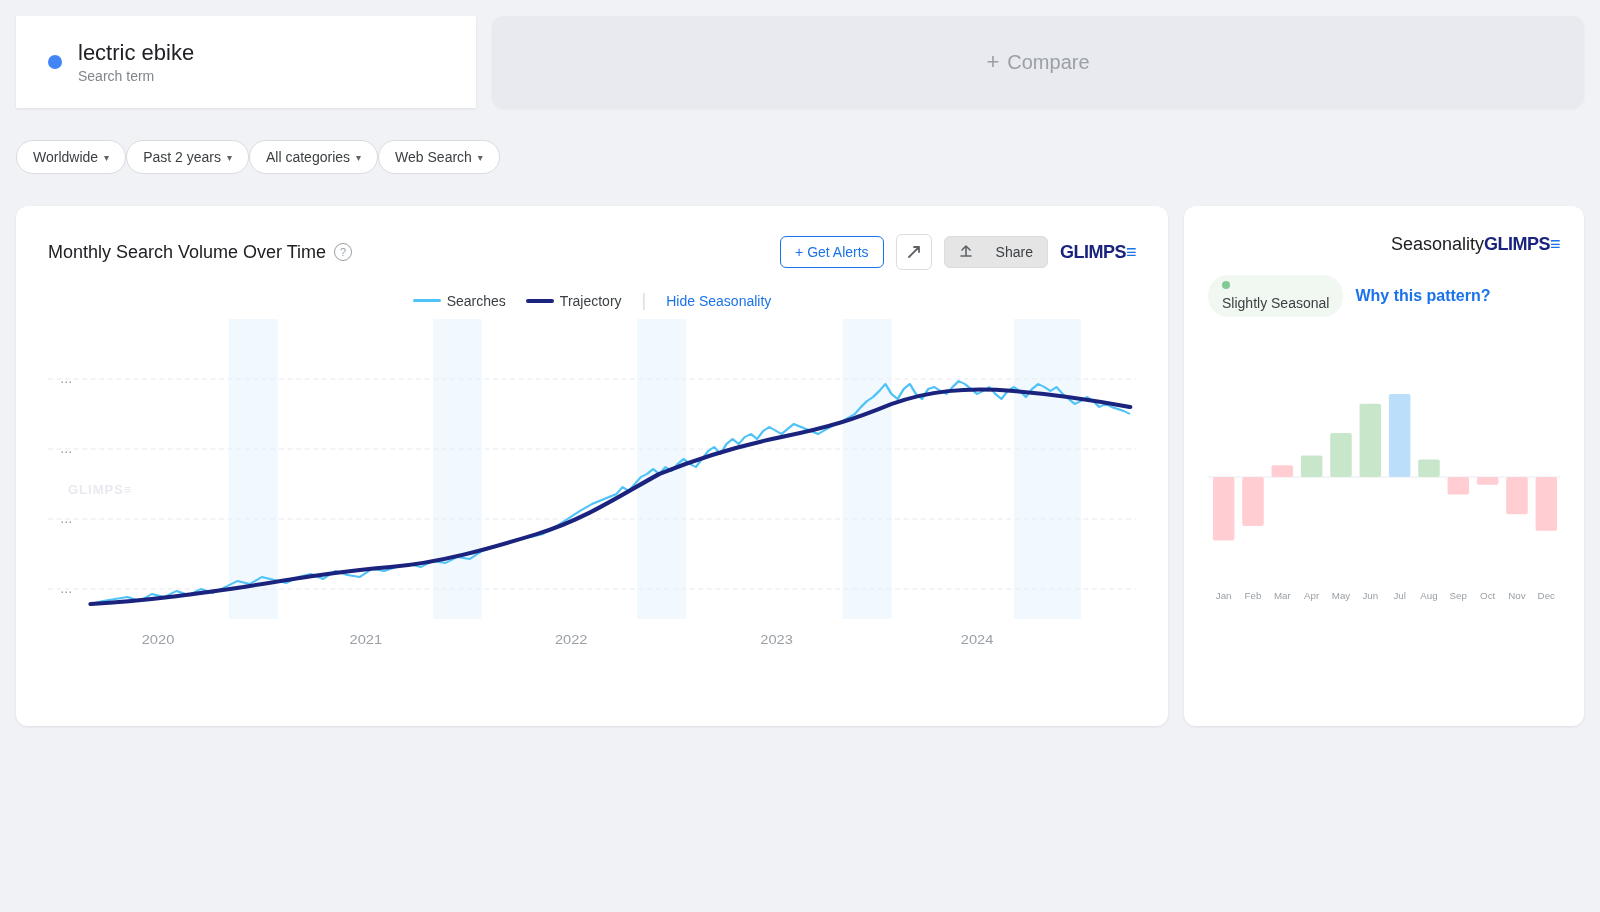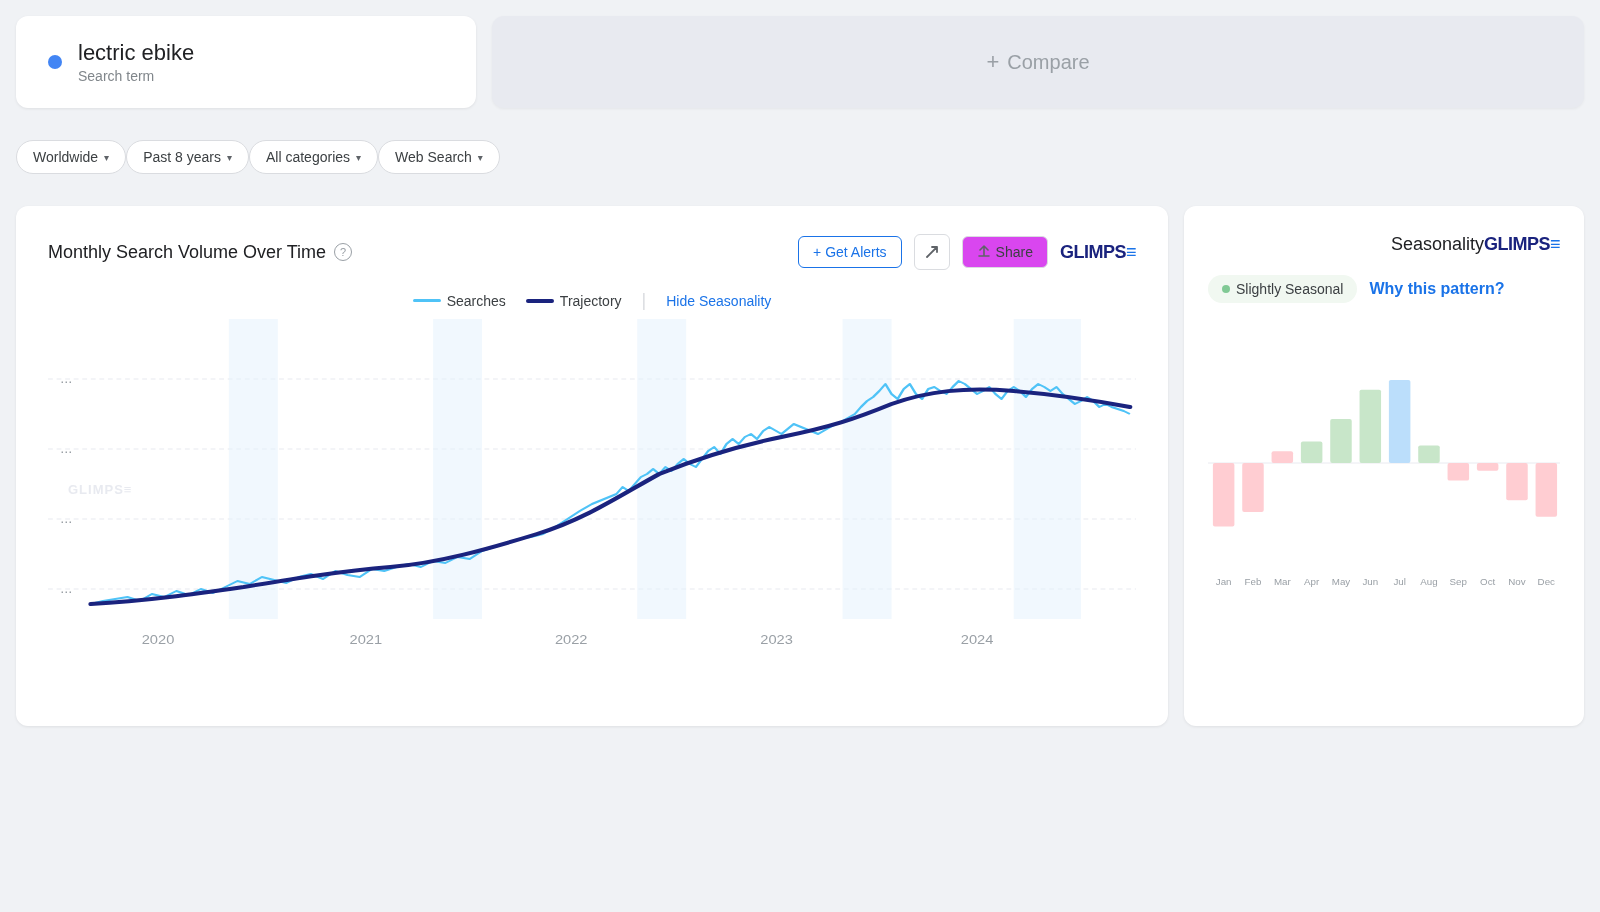--- a/index.html
+++ b/index.html
@@ -11,21 +11,21 @@
     }
 
     
     .header-row {
       display: flex;
       gap: 16px;
       margin-bottom: 16px;
     }
     .search-term-card {
       background: #fff;
-      border-radius: 12px;
+      border-radius: 1px;
       padding: 24px 32px;
       flex: 0 0 460px;
       display: flex;
       align-items: center;
       gap: 16px;
       box-shadow: 0 1px 3px rgba(0,0,0,0.08);
     }
     .term-dot {
       width: 14px;
       height: 14px;
@@ -158,29 +158,29 @@
       width: 36px;
       height: 36px;
       display: flex;
       align-items: center;
       justify-content: center;
       cursor: pointer;
       color: #5f6368;
       font-size: 15px;
     }
     .btn-share {
-      background: #d946ef;
+      background: #e5e5e5;
       border: 1.5px solid #dadce0;
       border-radius: 6px;
       padding: 7px 14px;
       font-size: 14px;
       cursor: pointer;
       display: flex;
       align-items: center;
-      gap: 5px;
+      gap: 23px;
       font-family: inherit;
       color: #3c4043;
     }
     .glimpse-logo {
       font-size: 18px;
       font-weight: 800;
       color: #1a237e;
       letter-spacing: -0.5px;
     }
     .glimpse-logo-dash {
@@ -246,28 +246,28 @@
       justify-content: flex-end;
       margin-bottom: 20px;
     }
     .seasonality-title {
       font-size: 18px;
       font-weight: 500;
       color: #202124;
     }
     .seasonality-badge {
       display: flex;
-      align-items: center;
       gap: 6px;
       background: #f1f8f1;
       border-radius: 20px;
       padding: 6px 14px;
       font-size: 14px;
       color: #3c4043;
       font-weight: 400;
+      flex-direction: column;
     }
     .badge-dot {
       width: 8px;
       height: 8px;
       border-radius: 50%;
       background: #81c995;
     }
     .why-pattern {
       color: #1a73e8;
       font-weight: 600;
@@ -313,21 +313,21 @@
     <span class="compare-text">Compare</span>
   </div>
 </div>
 
 <div class="filters-row">
   <button class="filter-btn">
     <span>Worldwide</span>
     <span class="chevron">▾</span>
   </button>
   <button class="filter-btn">
-    <span>Past 8 years</span>
+    <span>Past 2 years</span>
     <span class="chevron">▾</span>
   </button>
   <button class="filter-btn">
     <span>All categories</span>
     <span class="chevron">▾</span>
   </button>
   <button class="filter-btn">
     <span>Web Search</span>
     <span class="chevron">▾</span>
   </button>

